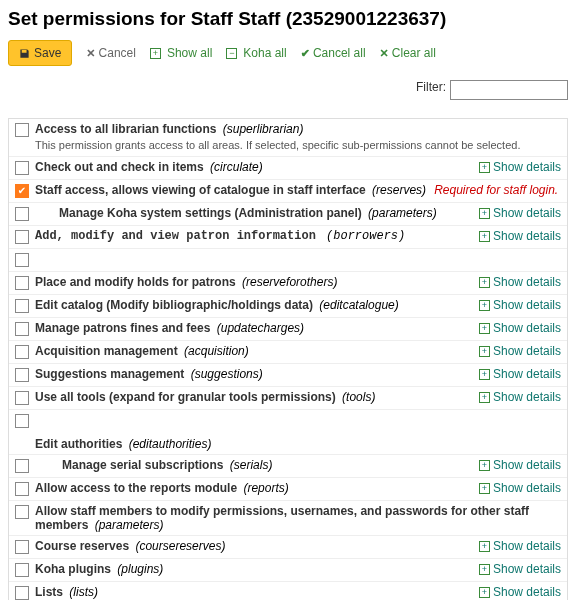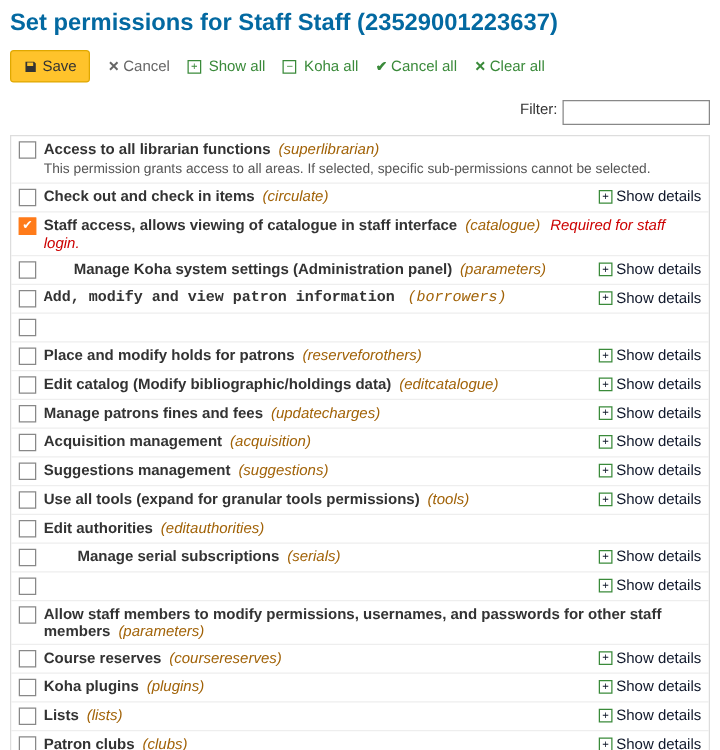--- a/index.html
+++ b/index.html
@@ -9,27 +9,27 @@
     margin: 0;
     padding: 8px;
     background: #fff;
     width: 576px;
     box-sizing: border-box;
   }
   h1 {
     font-size: 19px;
     font-weight: bold;
     margin: 0 0 10px 0;
-    color: #0369a1;
+    color: #000000;
   }
   .toolbar {
     display: flex;
     align-items: center;
     gap: 14px;
-    margin-bottom: 8px;
+    margin-bottom: 18px;
     flex-wrap: wrap;
   }
   .btn-save {
     background: #ffc32b;
     border: 1px solid #e0a800;
     border-radius: 3px;
     padding: 5px 10px;
     font-size: 12px;
     cursor: pointer;
     display: inline-flex;
@@ -89,41 +89,41 @@
     background: #ff7b1a;
     border-color: #ff7b1a;
     color: #fff;
   }
   .perm-label {
     font-weight: bold;
     font-size: 12px;
   }
   .perm-code {
     font-style: italic;
-    color: #a16207;
+    color: #000000;
     font-size: 12px;
     margin-left: 3px;
   }
   .req {
     color: #cc0000;
     font-style: italic;
     font-size: 12px;
     margin-left: 8px;
   }
   .sub-note {
     flex-basis: 100%;
     font-size: 11px;
     color: #555;
     padding-left: 20px;
     padding-top: 2px;
     padding-bottom: 2px;
   }
   .show-details {
     margin-left: auto;
-    color: #0f172a;
+    color: #0f766e;
     font-size: 12px;
     cursor: pointer;
     white-space: nowrap;
     padding-left: 8px;
   }
   .plus-box {
     display: inline-block;
     width: 9px;
     height: 9px;
     border: 1px solid #3a8a3a;
@@ -179,21 +179,21 @@
       <span style="flex: 1 1 0%; min-width: 0px;"><span class="perm-label">Access to all librarian functions </span><span class="perm-code">(superlibrarian)</span></span>
       <div class="sub-note">This permission grants access to all areas. If selected, specific sub-permissions cannot be selected.</div>
     </div>
     <div class="perm-row">
       <span class="chk"></span>
       <span style="flex: 1 1 0%; min-width: 0px;"><span class="perm-label">Check out and check in items </span><span class="perm-code">(circulate)</span></span>
       <span class="show-details"><span class="plus-box">+</span>Show details</span>
     </div>
     <div class="perm-row">
       <span class="chk checked">✔</span>
-      <span style="flex: 1 1 0%; min-width: 0px;"><span class="perm-label">Staff access, allows viewing of catalogue in staff interface </span><span class="perm-code">(catalogue)</span><span class="req">Required for staff login.</span></span>
+      <span style="flex: 1 1 0%; min-width: 0px;"><span class="perm-label">Staff access, allows viewing of catalogue in staff interface </span><span class="perm-code">(reserves)</span><span class="req">Required for staff login.</span></span>
     </div>
     <div class="perm-row">
       <span class="chk"></span>
       <span style="flex: 1 1 0%; min-width: 0px; padding-left: 24px;"><span class="perm-label">Manage Koha system settings (Administration panel) </span><span class="perm-code">(parameters)</span></span>
       <span class="show-details"><span class="plus-box">+</span>Show details</span>
     </div>
     <div class="perm-row">
       <span class="chk"></span>
       <span style="flex: 1 1 0%; min-width: 0px; font-family: Liberation Mono, monospace;"><span class="perm-label">Add, modify and view patron information </span><span class="perm-code">(borrowers)</span></span>
       <span class="show-details"><span class="plus-box">+</span>Show details</span>
@@ -226,29 +226,30 @@
       <span style="flex: 1 1 0%; min-width: 0px;"><span class="perm-label">Suggestions management </span><span class="perm-code">(suggestions)</span></span>
       <span class="show-details"><span class="plus-box">+</span>Show details</span>
     </div>
     <div class="perm-row">
       <span class="chk"></span>
       <span style="flex: 1 1 0%; min-width: 0px;"><span class="perm-label">Use all tools (expand for granular tools permissions) </span><span class="perm-code">(tools)</span></span>
       <span class="show-details"><span class="plus-box">+</span>Show details</span>
     </div>
     <div class="perm-row">
       <span class="chk"></span>
-      <span style="flex: 1 1 0%; min-width: 0px;"><span class="perm-label">Edit authorities </span><span class="perm-code">(editauthorities)</span></span>
+      <span style="flex: 1 1 0%; min-width: 0px; margin-top: 24px;"><span class="perm-label">Edit authorities </span><span class="perm-code">(editauthorities)</span></span>
     </div>
     <div class="perm-row">
       <span class="chk"></span>
       <span style="flex: 1 1 0%; min-width: 0px; padding-left: 27px;"><span class="perm-label">Manage serial subscriptions </span><span class="perm-code">(serials)</span></span>
       <span class="show-details"><span class="plus-box">+</span>Show details</span>
     </div>
     <div class="perm-row">
       <span class="chk"></span>
+      <span style="flex: 1 1 0%; min-width: 0px;"><span class="perm-label">Allow access to the reports module </span><span class="perm-code">(reports)</span></span>
       <span class="show-details"><span class="plus-box">+</span>Show details</span>
     </div>
     <div class="perm-row">
       <span class="chk"></span>
       <span style="flex: 1 1 0%; min-width: 0px;"><span class="perm-label">Allow staff members to modify permissions, usernames, and passwords for other staff members </span><span class="perm-code">(parameters)</span></span>
     </div>
     <div class="perm-row">
       <span class="chk"></span>
       <span style="flex: 1 1 0%; min-width: 0px;"><span class="perm-label">Course reserves </span><span class="perm-code">(coursereserves)</span></span>
       <span class="show-details"><span class="plus-box">+</span>Show details</span>

